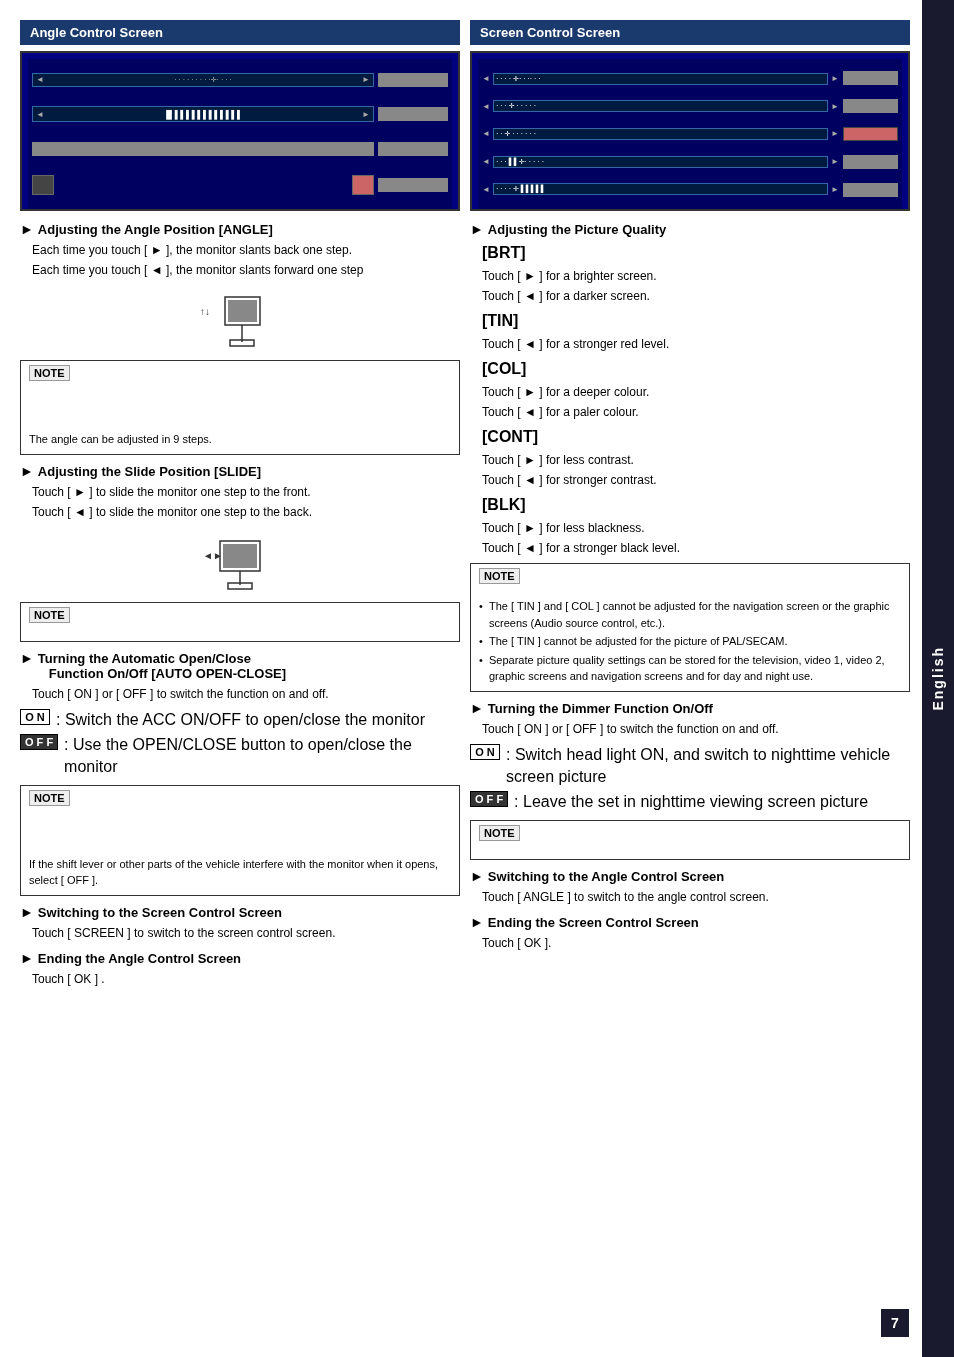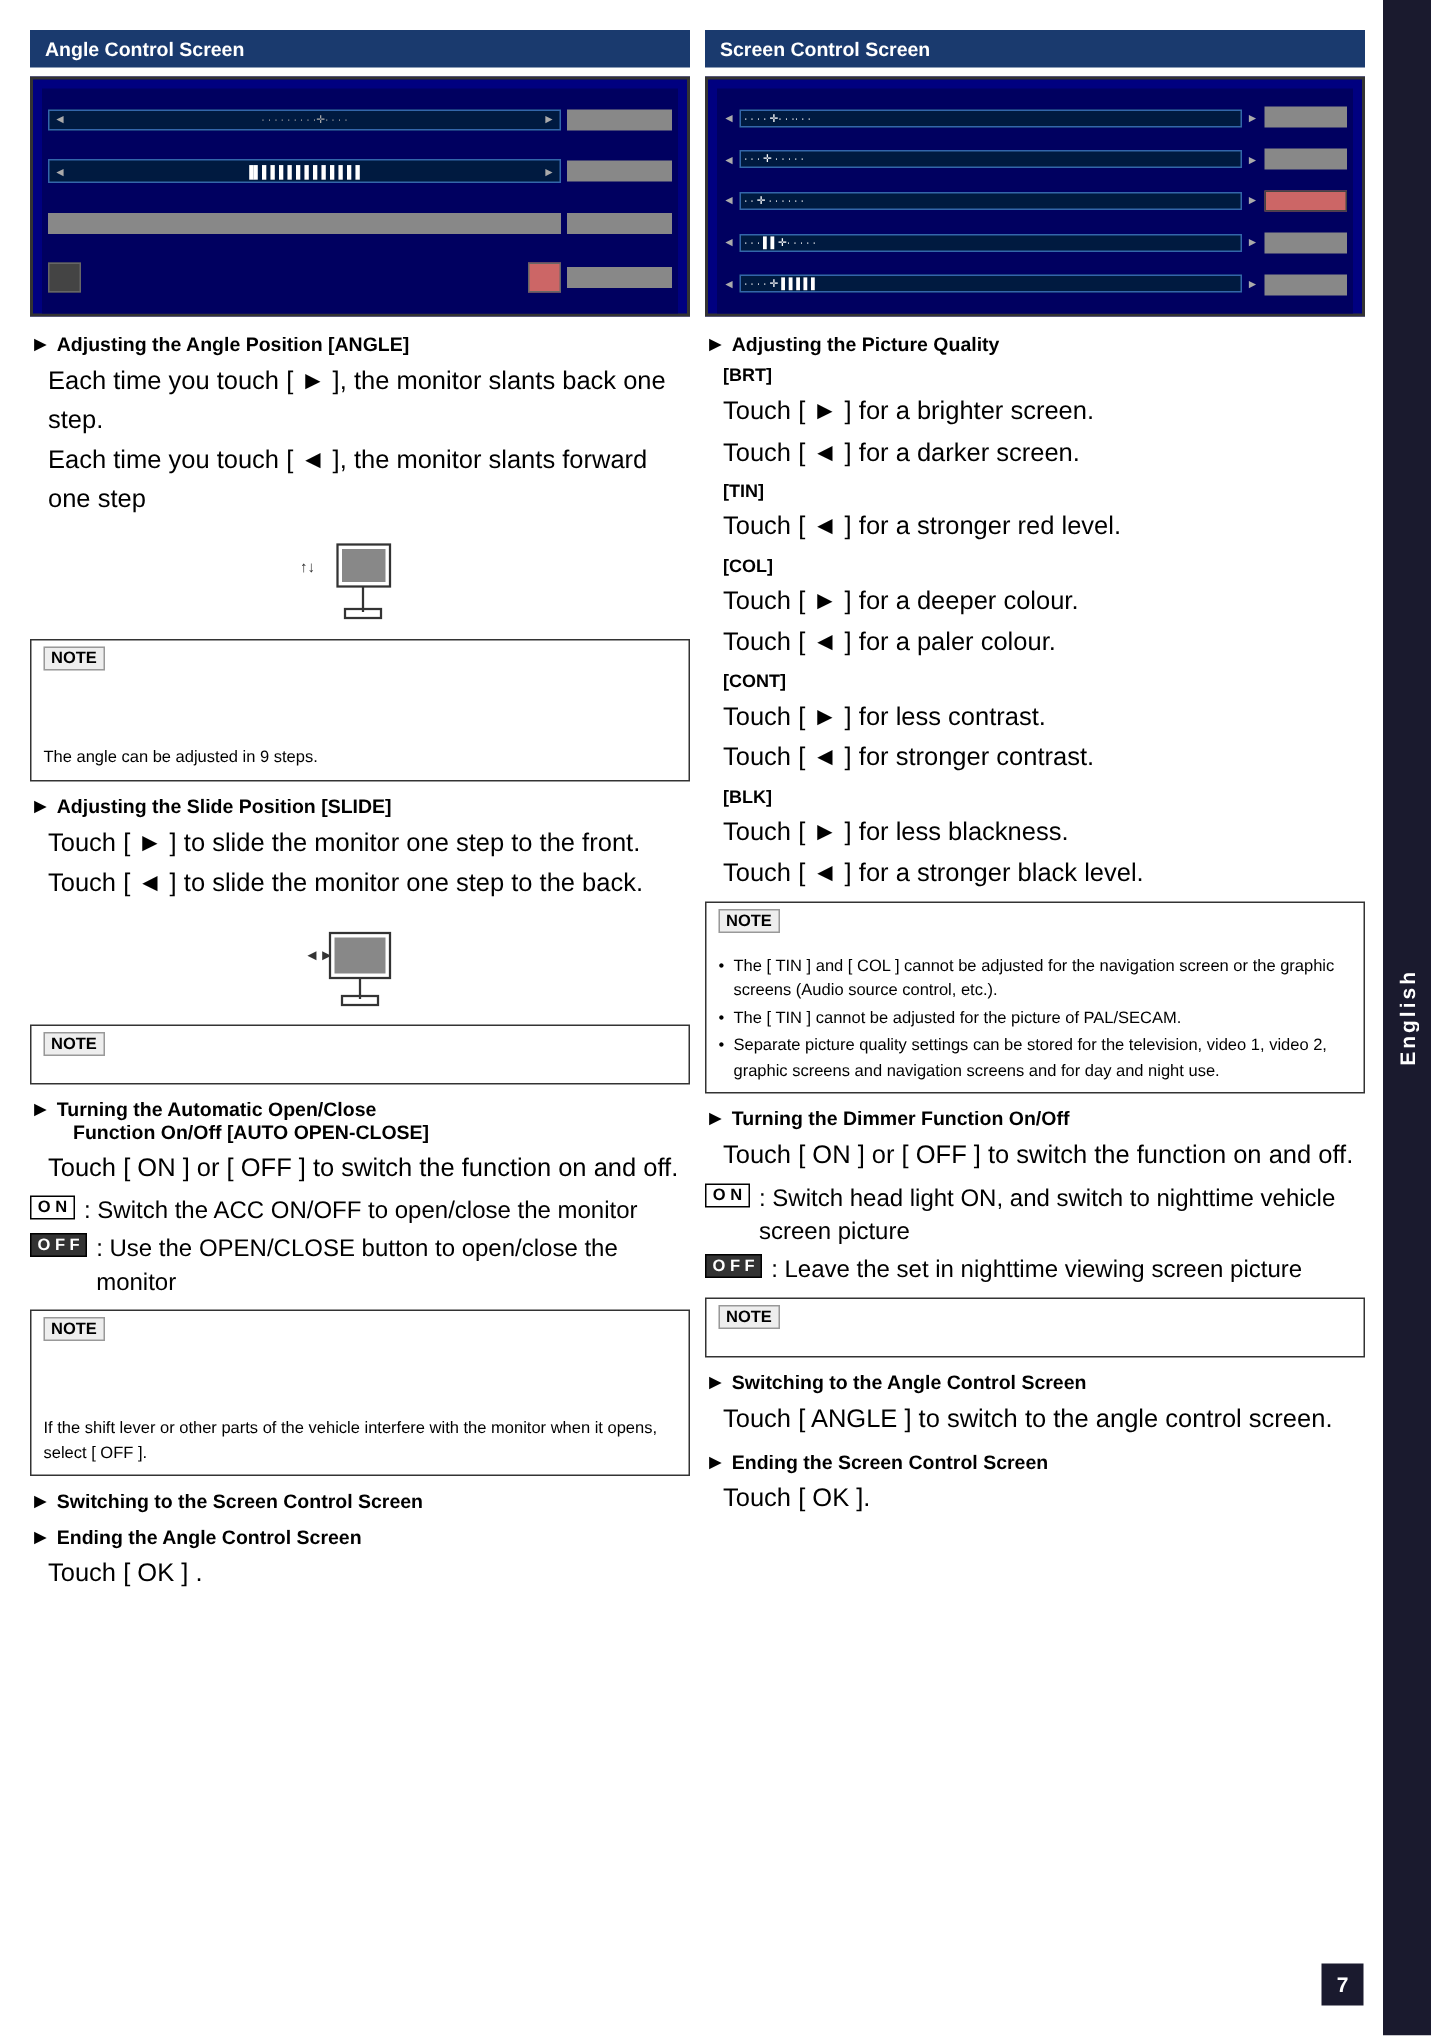--- a/index.html
+++ b/index.html
@@ -126,26 +126,26 @@
       gap: 4px;
     }
 
     .heading-arrow {
       font-weight: bold;
       font-size: 14px;
     }
 
     .bracket-label {
       font-weight: bold;
+      font-size: 16px;
+      margin: 4px 0 2px 0;
+    }
+
+    p {
       font-size: 12px;
-      margin: 4px 0 2px 0;
-    }
-
-    p {
-      font-size: 17px;
       line-height: 1.5;
       margin-bottom: 2px;
     }
 
     .indent {
       padding-left: 12px;
     }
 
     
     .diagram {
@@ -356,20 +356,23 @@
 
       <div class="note-box">
         <span class="note-title">NOTE</span>
         <p class="note-text">If the shift lever or other parts of the vehicle interfere with the monitor when it opens, select [ OFF ].</p>
       </div>
 
       <div class="heading">
         <span class="heading-arrow">►</span>
         <span><strong>Switching to the Screen Control Screen</strong></span>
       </div>
+      <div class="indent">
+        <p>Touch [ SCREEN ] to switch to the screen control screen.</p>
+      </div>
 
       <div class="heading">
         <span class="heading-arrow">►</span>
         <span><strong>Ending the Angle Control Screen</strong></span>
       </div>
       <div class="indent">
         <p>Touch [ OK ] .</p>
       </div>
 
     </div>

